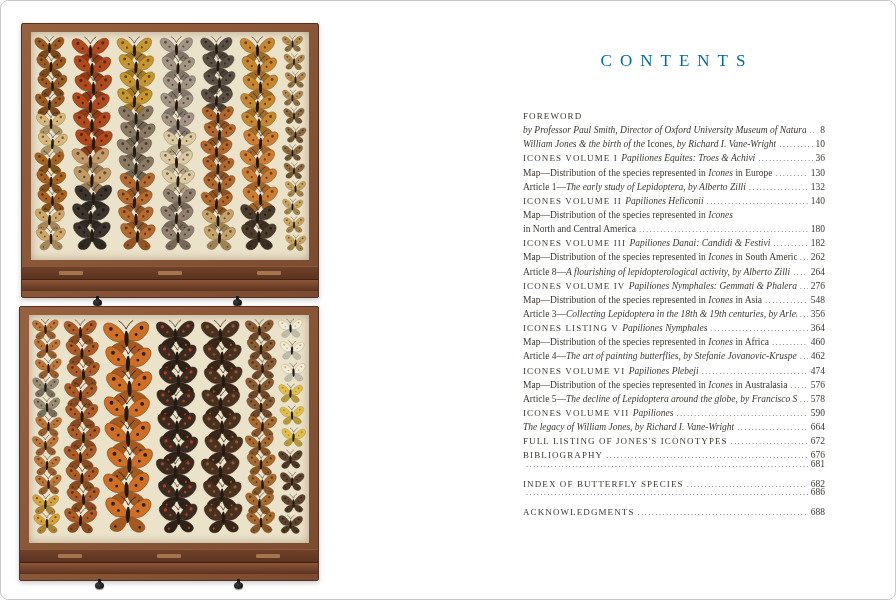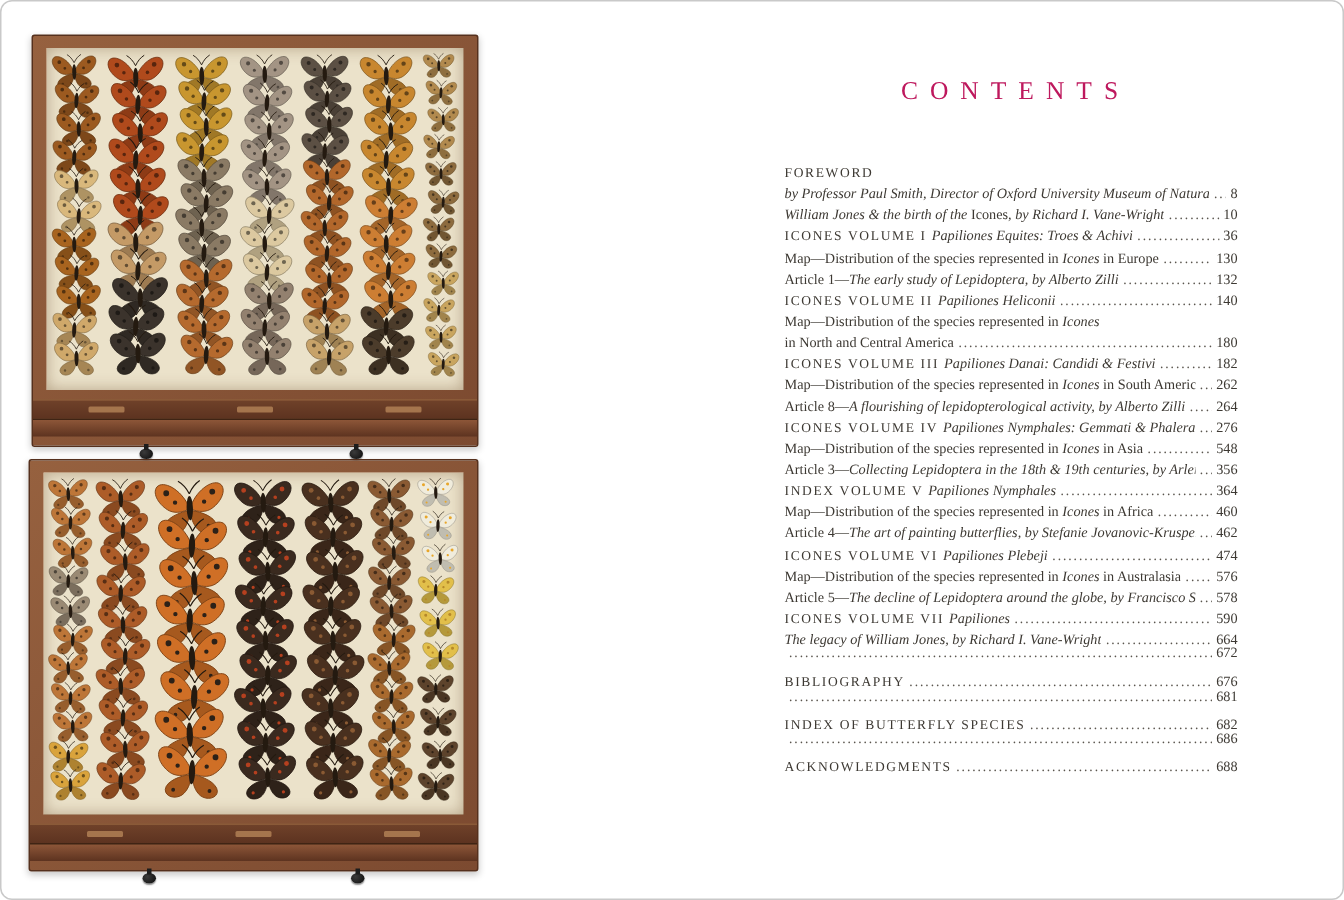--- a/index.html
+++ b/index.html
@@ -52,21 +52,21 @@
     box-shadow:0 1px 1px rgba(0,0,0,.45);
   }
   .knob::before{
     content:"";position:absolute;top:-3px;left:3px;width:3px;height:4px;background:#1c1c1c;
   }
   
   .right-page{position:absolute;left:448px;top:0;width:448px;height:600px;}
   .contents-title{
     margin:50px 0 0 0;text-align:center;font-weight:normal;
     font-size:17px;letter-spacing:8px;padding-left:8px;
-    color:#be185d;
+    color:#0369a1;
   }
   .toc{position:absolute;left:74px;top:104px;width:302px;color:#3d3933;}
   .toc-row{display:flex;align-items:baseline;height:14.15px;}
   .toc-text{white-space:nowrap;overflow:hidden;flex-shrink:1;}
   .rm{font-size:9.5px;font-style:normal;}
   .it{font-size:9.5px;font-style:italic;}
   .sc{font-size:9px;letter-spacing:1.1px;font-style:normal;}
   .leader{
     flex:1;min-width:8px;overflow:hidden;white-space:nowrap;
     font-size:9px;letter-spacing:1.3px;color:#5a554e;margin:0 3px;
@@ -2569,21 +2569,21 @@
           <span class="toc-text"><span class="rm">Map—Distribution of the species represented in </span><span class="it">Icones</span><span class="rm"> in Asia</span></span>
           <span class="leader">........................................................................................................................</span>
           <span class="pg">548</span>
         </div>
         <div class="toc-row">
           <span class="toc-text"><span class="rm">Article 3—</span><span class="it">Collecting Lepidoptera in the 18th &amp; 19th centuries, by Arlene Leis</span></span>
           <span class="leader">........................................................................................................................</span>
           <span class="pg">356</span>
         </div>
         <div class="toc-row">
-          <span class="toc-text"><span class="sc">INDEX VOLUME V </span><span class="it">Papiliones Nymphales</span></span>
+          <span class="toc-text"><span class="sc">ICONES LISTING V </span><span class="it">Papiliones Nymphales</span></span>
           <span class="leader">........................................................................................................................</span>
           <span class="pg">364</span>
         </div>
         <div class="toc-row">
           <span class="toc-text"><span class="rm">Map—Distribution of the species represented in </span><span class="it">Icones</span><span class="rm"> in Africa</span></span>
           <span class="leader">........................................................................................................................</span>
           <span class="pg">460</span>
         </div>
         <div class="toc-row">
           <span class="toc-text"><span class="rm">Article 4—</span><span class="it">The art of painting butterflies, by Stefanie Jovanovic-Kruspel</span></span>
@@ -2609,20 +2609,21 @@
           <span class="toc-text"><span class="sc">ICONES VOLUME VII </span><span class="it">Papiliones</span></span>
           <span class="leader">........................................................................................................................</span>
           <span class="pg">590</span>
         </div>
         <div class="toc-row">
           <span class="toc-text"><span class="it">The legacy of William Jones, by Richard I. Vane-Wright</span></span>
           <span class="leader">........................................................................................................................</span>
           <span class="pg">664</span>
         </div>
         <div class="toc-row">
+          <span class="toc-text"><span class="sc">FULL LISTING OF JONES'S ICONOTYPES</span></span>
           <span class="leader">........................................................................................................................</span>
           <span class="pg">672</span>
         </div>
         <div class="toc-row">
           <span class="toc-text"><span class="sc">BIBLIOGRAPHY</span></span>
           <span class="leader">........................................................................................................................</span>
           <span class="pg">676</span>
         </div>
         <div class="toc-row">
           <span class="leader">........................................................................................................................</span>

